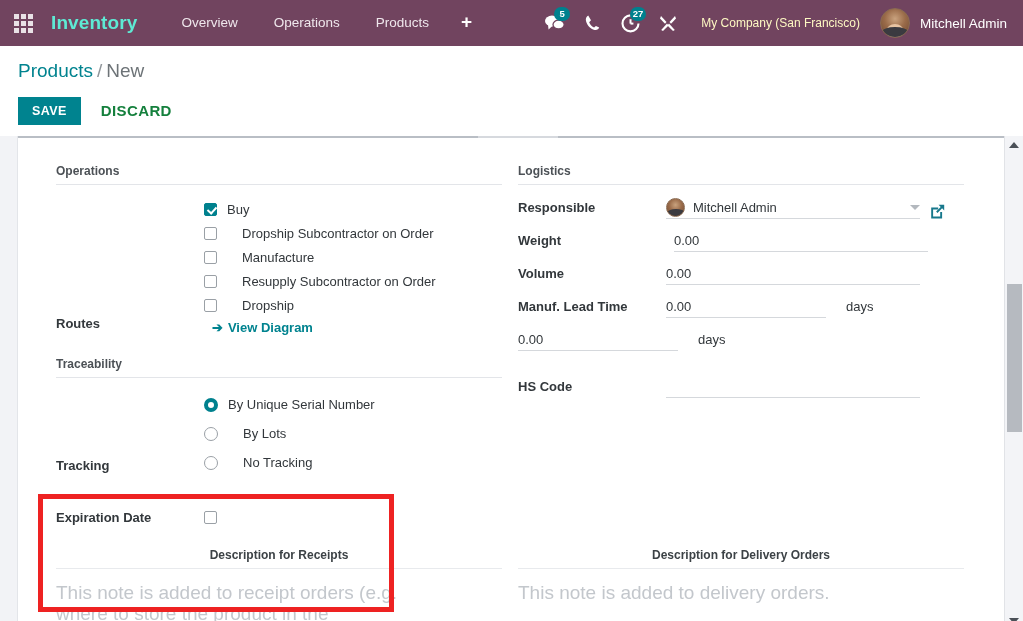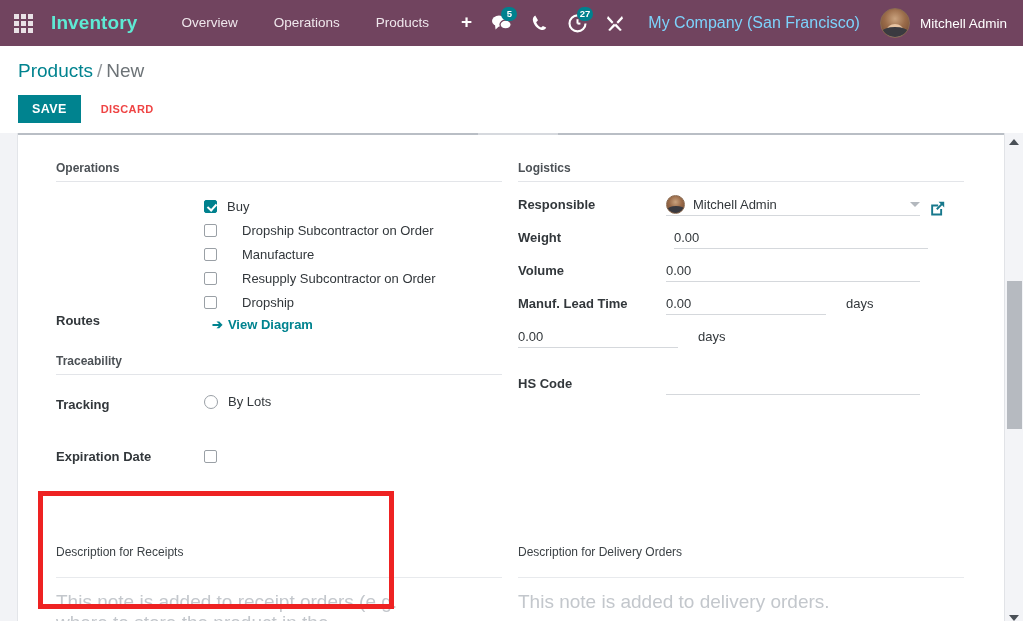--- a/index.html
+++ b/index.html
@@ -56,21 +56,21 @@
   }
   .sysicon svg { display: block; }
   .badge {
     position: absolute; top: 7px; right: 3px;
     background: #00818e; color: #ffffff;
     font-size: 9.5px; font-weight: bold;
     border-radius: 9px; min-width: 16px; height: 14px;
     line-height: 14px; text-align: center; padding: 0 3px;
   }
   .company {
-    color: #7dd3fc; font-size: 16px;
+    color: #fef9c3; font-size: 12px;
     padding: 0 14px; cursor: pointer; white-space: nowrap;
   }
   .usermenu {
     display: flex; align-items: center; padding: 0 16px 0 6px;
     cursor: pointer;
   }
   .avatar {
     width: 30px; height: 30px; border-radius: 50%;
     background: radial-gradient(circle at 50% 35%, #c9a27e 0%, #9a6b49 45%, #6b4630 100%);
     position: relative; overflow: hidden; flex: none;
@@ -96,22 +96,22 @@
   .bc-root { color: #00838f; cursor: pointer; }
   .bc-sep { color: #8f9499; margin: 0 4px; }
   .bc-cur { color: #6d7377; }
   .cp-buttons { display: flex; align-items: center; margin-top: 13px; padding-bottom: 10px; }
   .btn-save {
     background: #00838f; color: #ffffff;
     font-size: 12.5px; font-weight: bold; letter-spacing: .4px;
     padding: 7px 14px; border: none; cursor: pointer;
   }
   .btn-discard {
-    background: transparent; color: #ef4444;
-    font-size: 11px; font-weight: bold; letter-spacing: .4px;
+    background: transparent; color: #15803d;
+    font-size: 15px; font-weight: bold; letter-spacing: .4px;
     padding: 7px 14px; margin-left: 6px; border: none; cursor: pointer;
   }
 
   
   .viewport {
     position: relative;
     width: 1023px; height: 493px;
     background: #f0f1f4;
     overflow: hidden;
   }
@@ -216,22 +216,22 @@
     position: absolute;
     left: 38px; top: 358px; width: 356px; height: 118px;
     border: 5px solid #ee2222;
     pointer-events: none;
     z-index: 30;
   }
 
   
   .descs { position: absolute; left: 0; top: 410px; width: 986px; padding: 0 40px 0 38px; display: flex; }
   .desc-title {
-    font-size: 12px; color: #3c4246; font-weight: normal;
-    padding-bottom: 18px; border-bottom: 1px solid #e8eaed; margin-bottom: 13px;
+    font-size: 12px; color: #3c4246; font-weight: bold;
+    padding-bottom: 6px; border-bottom: 1px solid #e8eaed; margin-bottom: 13px; text-align: center;
   }
   .desc-text { font-size: 19px; color: #c3c7cc; line-height: 21px; }
 
   
   .scrollbar {
     position: absolute; right: 0; top: 0;
     width: 19px; height: 493px;
     background: #f3f4f7; border-left: 1px solid #e1e3e7;
     z-index: 40;
   }
@@ -370,22 +370,30 @@
             </div>
           </div>
         </div>
 
         <div style="margin-top:22px;">
           <div class="grp-title">Traceability</div>
           <div class="row">
             <div class="lbl">Tracking</div>
             <div class="val">
               <div class="opt" style="height:29px;">
+                <span class="radio on"></span>
+                <span class="optlabel">By Unique Serial Number</span>
+              </div>
+              <div class="opt" style="height:29px;">
                 <span class="radio"></span>
                 <span class="optlabel">By Lots</span>
+              </div>
+              <div class="opt" style="height:29px;">
+                <span class="radio"></span>
+                <span class="optlabel">No Tracking</span>
               </div>
             </div>
           </div>
           <div class="row" style="margin-top:28px;">
             <div class="lbl">Expiration Date</div>
             <div class="val">
               <div class="opt">
                 <span class="cbox"></span>
               </div>
             </div>

